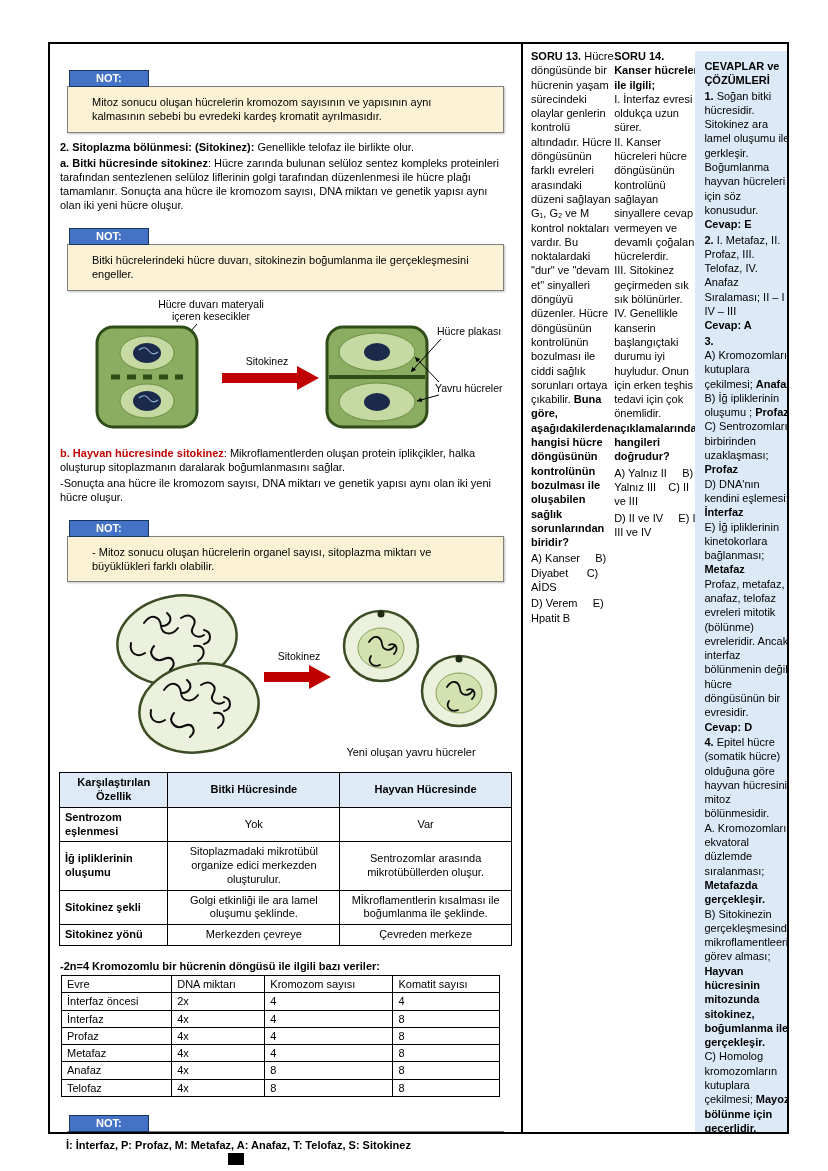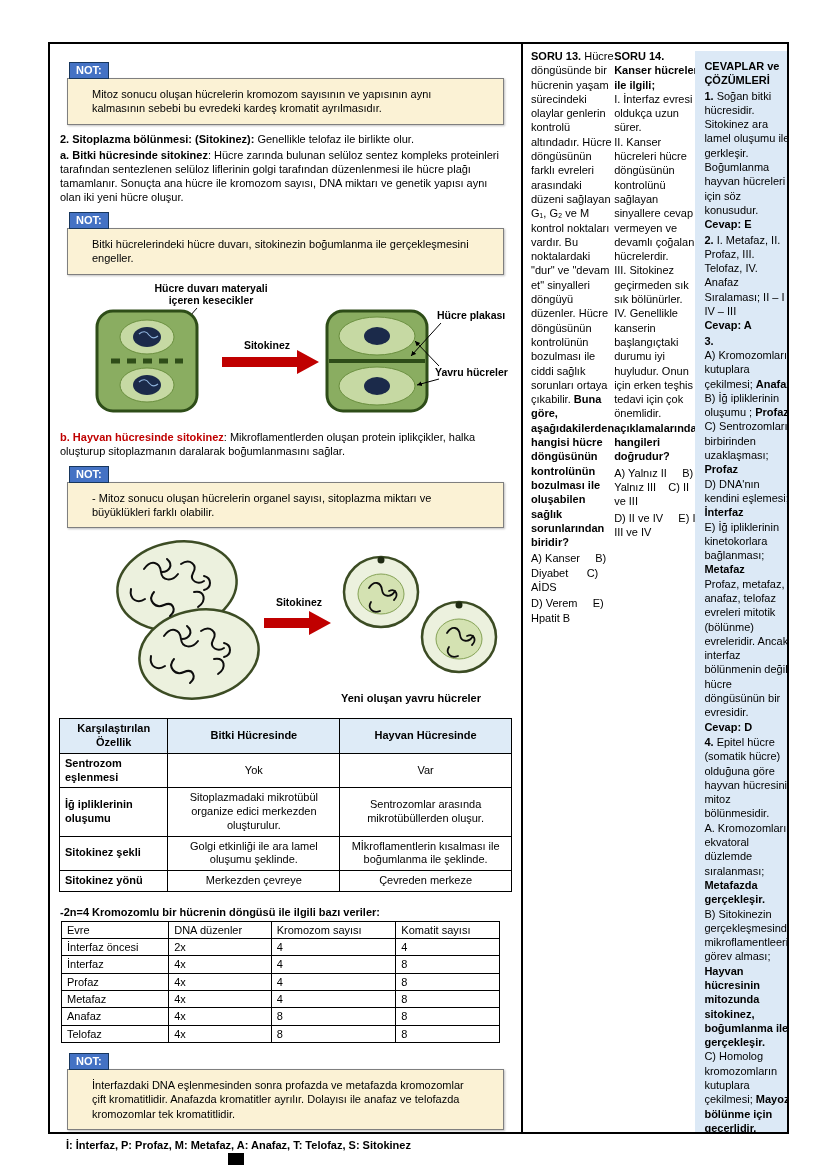--- a/index.html
+++ b/index.html
@@ -20,29 +20,29 @@
   }
   .col-right {
     flex:1; padding:5px 8px 0 8px; overflow:hidden;
     display:flex; flex-direction:row; line-height:1.3;
   }
   .para { margin:7px 1px 2px; line-height:1.28; }
   .para.cont { margin-top:0; }
   .note { margin:8px 8px 6px; }
   .note-label {
     display:inline-block; background:#4472C4; border:1px solid #17365d;
-    color:#fff; font-weight:bold; font-size:11px; padding:1px 6px 2px;
-    position:relative; z-index:2; margin-left:2px;
+    color:#fff; font-weight:bold; font-size:11px; padding:1px 26px 2px;
+    position:relative; z-index:2; margin-left:2px;margin-top:8px;
   }
   .note-body {
     background:#FBF2D5; border:1px solid #7f7f7f;
     box-shadow:1px 1px 2px rgba(0,0,0,.25);
     padding:8px 24px; margin-top:-1px; line-height:1.3;
   }
-  .diagram-wrap { text-align:center; margin:4px 0 2px;font-weight:bold; }
+  .diagram-wrap { text-align:center; margin:4px 0 2px; }
   table { border-collapse:collapse; font-size:11px; }
   .cmp-table { width:100%; margin:6px 0 14px; }
   .cmp-table th, .cmp-table td {
     border:1px solid #000; padding:3px 5px; text-align:center; vertical-align:middle; line-height:1.25;
   }
   .cmp-table th { background:#DEEBF7; font-weight:bold; }
   .cmp-table td:first-child { font-weight:bold; text-align:left; }
   .cmp-table col.c1 { width:24%; } .cmp-table col.c2 { width:38%; } .cmp-table col.c3 { width:38%; }
   .cycle-intro { font-weight:bold; margin:6px 1px 3px; }
   .cycle-table { width:97%; margin:0 0 10px 2px; }
@@ -114,20 +114,21 @@
         </g>
         <text x="378" y="38" font-size="10.5">Hücre plakası</text>
         <line x1="382" y1="42" x2="352" y2="75" stroke="#000" stroke-width="1" marker-end="url(#ah)"></line>
         <text x="376" y="95" font-size="10.5">Yavru hücreler</text>
         <line x1="380" y1="85" x2="356" y2="60" stroke="#000" stroke-width="1" marker-end="url(#ah)"></line>
         <line x1="380" y1="98" x2="358" y2="104" stroke="#000" stroke-width="1" marker-end="url(#ah)"></line>
       </svg>
     </div>
 
     <p class="para"><span class="b" style="color: rgb(192, 0, 0);">b. Hayvan hücresinde sitokinez</span><span>: Mikroflamentlerden oluşan protein iplikçikler, halka oluşturup sitoplazmanın daralarak boğumlanmasını sağlar.</span></p>
+    <p class="para cont">-Sonuçta ana hücre ile kromozom sayısı, DNA miktarı ve genetik yapısı aynı olan iki yeni hücre oluşur.</p>
 
     <div class="note">
       <div class="note-label">NOT:</div>
       <div class="note-body">- Mitoz sonucu oluşan hücrelerin organel sayısı, sitoplazma miktarı ve büyüklükleri farklı olabilir.</div>
     </div>
 
     <div class="diagram-wrap">
       <svg width="455" height="176" viewBox="0 0 455 176">
         <g stroke-linecap="round">
           <ellipse cx="118" cy="52" rx="60" ry="44" fill="#ecf1de" stroke="#3c4c24" stroke-width="2.5" transform="rotate(-10 118 52)"></ellipse>
@@ -211,21 +212,21 @@
           </tr>
         </tbody>
       </table>
 
     <p class="cycle-intro">-2n=4 Kromozomlu bir hücrenin döngüsü ile ilgili bazı veriler:</p>
 
     <table class="cycle-table">
         <thead>
           <tr>
             <th>Evre</th>
-            <th>DNA düzenler</th>
+            <th>DNA miktarı</th>
             <th>Kromozom sayısı</th>
             <th>Komatit sayısı</th>
           </tr>
         </thead>
         <tbody>
           <tr>
             <td>İnterfaz öncesi</td>
             <td>2x</td>
             <td>4</td>
             <td>4</td>

